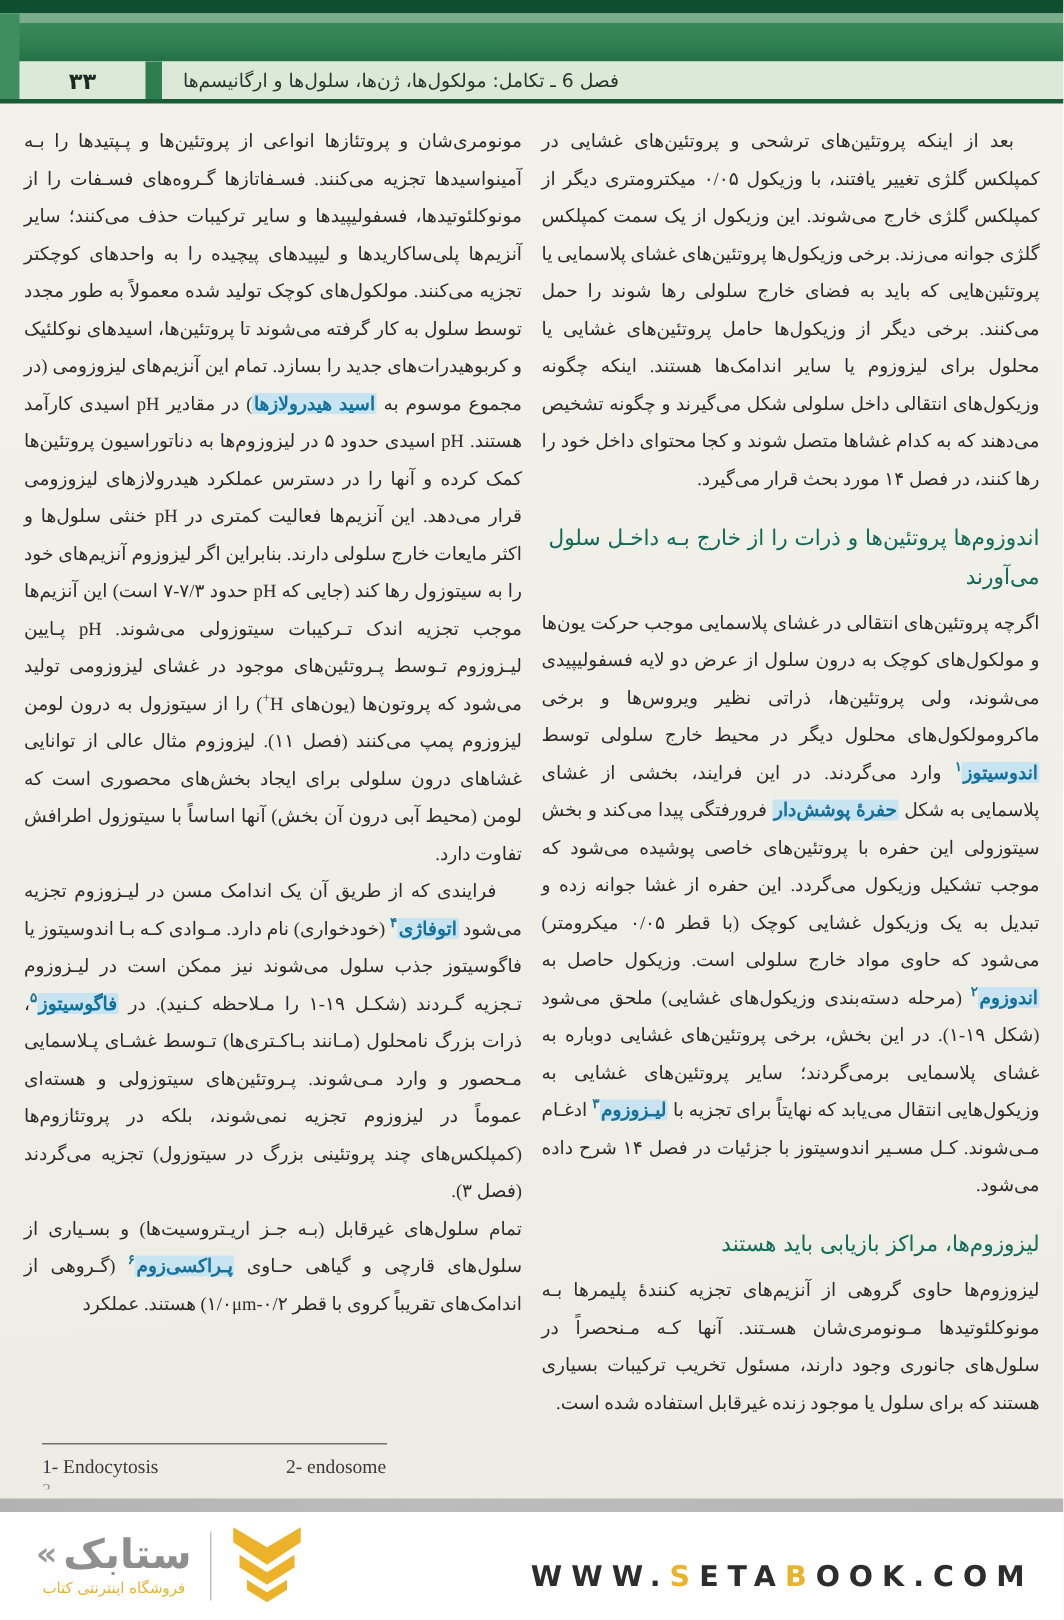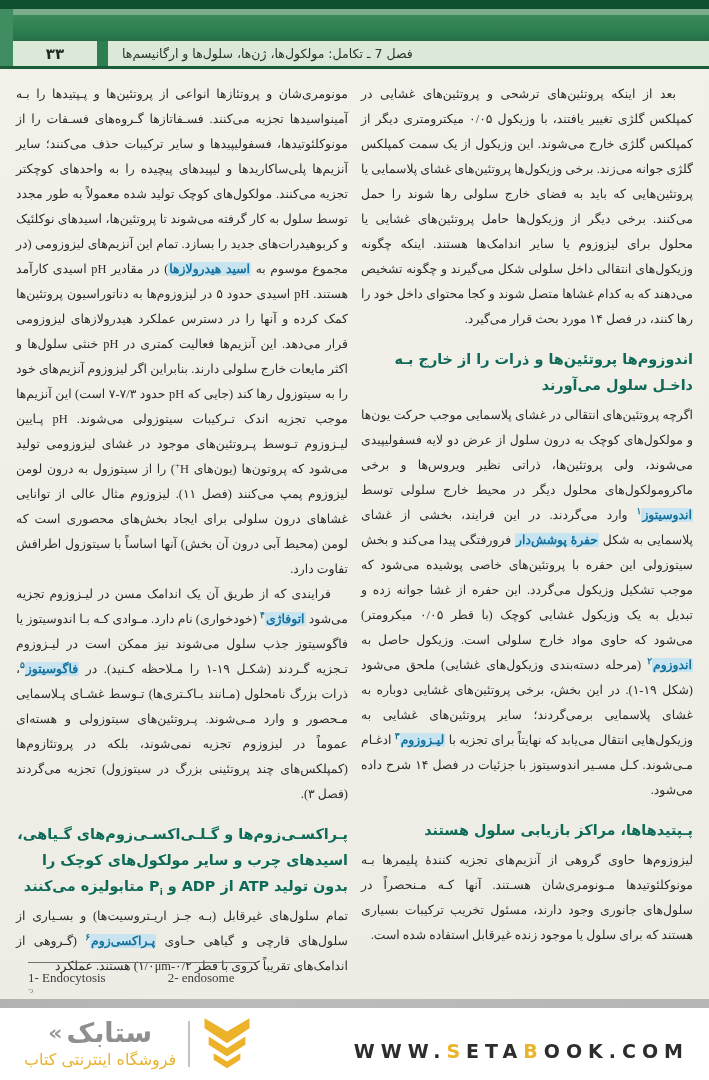--- a/index.html
+++ b/index.html
@@ -21,79 +21,78 @@
   .hdr-title { position:absolute; left:122px; top:0; height:25px; display:flex; align-items:center;
                font-size:12.5px; color:#27352b; white-space:nowrap; direction:rtl; }
   .hdr-rule { position:absolute; left:0; right:0; bottom:-3px; height:3px; background:#1a5c38; }
 
   
   .cols { position:absolute; top:72px; left:0; right:0; height:926px; padding:10px 16px 0 16px;
           display:flex; flex-direction:row; gap:13px; direction:rtl; overflow:hidden; }
   .col { width:332px; direction:rtl; text-align:justify; color:#2c2c2c; font-size:12.4px; line-height:25px; }
   .body-p { margin:0; text-align:justify;font-family:Liberation Serif, serif; }
   .body-p.indent { text-indent:17px; }
-  .col-heading { font-size:14.4px; line-height:26px; font-weight:bold; color:#0f6a58; margin:14px 0 5px 0; text-align:right; }
+  .col-heading { font-size:14.4px; line-height:26px; font-weight:normal; color:#0f6a58; margin:14px 0 5px 0; text-align:right; }
   .kw { color:#15719a; font-weight:bold; background:#c8e4f1; padding:0 1px; border-radius:1px; }
   sup { font-size:9px; line-height:0; } 
   sub { font-size:9px; line-height:0; }
   sup.kw-sup { color:#15719a; font-weight:bold; }
 
   
   .footnotes { position:absolute; top:962px; left:28px; width:330px; direction:ltr; }
   .footnote-rule { width:230px; border-top:1.2px solid #6f6f6f; margin-bottom:7px; }
-  .footnote-row { display:flex; gap:62px; font-family:"Liberation Serif", serif; font-size:13px; color:#3b3b3b; }
+  .footnote-row { display:flex; gap:85px; font-family:"Liberation Serif", serif; font-size:13px; color:#3b3b3b; }
   .footnote-cut { font-family:"Liberation Serif", serif; font-size:12px; color:#4a4a4a; height:7px; overflow:hidden; opacity:.55; }
 
   
   .scan-edge { position:absolute; top:999px; left:0; right:0; height:9px; background:linear-gradient(90deg,#b2b2b2,#bcbcbc 40%,#b5b5b5); overflow:hidden; }
   .footer { position:absolute; top:1008px; left:0; right:0; height:72px; background:#ffffff;
             display:flex; direction:ltr; align-items:center; justify-content:space-between; padding:0 20px 0 24px; }
   .brand { display:flex; direction:ltr; align-items:center; gap:12px; }
   .brand-word-wrap { display:flex; flex-direction:column; align-items:center; }
   .brand-word-row { display:flex; direction:ltr; align-items:center; gap:4px; }
   .brand-guillemet { color:#9a9a9a; font-size:22px; font-weight:bold; line-height:1; }
   .brand-word { color:#8f8f8f; font-size:27px; font-weight:bold; line-height:1.05; letter-spacing:0;text-align:center; }
-  .brand-tagline { color:#e9b32f; font-size:16px; margin-top:3px; }
+  .brand-tagline { color:#e9b32f; font-size:10px; margin-top:3px; }
   .brand-divider { width:1.5px; height:46px; background:#c2c2c2; }
   .brand-mark { width:50px; height:56px; }
   .store-block { text-align:right; direction:rtl; }
   .store-name { font-size:16.5px; font-weight:bold; color:#2d2d2d; margin-bottom:7px; }
   .store-url { direction:ltr; font-size:19px; font-weight:bold; letter-spacing:6px; color:#2d2d2d; white-space:nowrap;margin-top:14px; }
   .store-url .gold { color:#eab32c; }
 </style>
 </head>
 <body>
 
 <div class="page">
 
   <div class="hdr">
     <div class="hdr-band-dark"></div>
     <div class="hdr-band-lite"></div>
     <div class="hdr-band-mid"></div>
     <div class="hdr-strip">
       <div class="hdr-left-edge"></div>
       <div class="hdr-pagenum">٣٣</div>
       <div class="hdr-divider"></div>
-      <div class="hdr-title">فصل 7 ـ تکامل: مولکول‌ها، ژن‌ها، سلول‌ها و ارگانیسم‌ها</div>
+      <div class="hdr-title">فصل 6 ـ تکامل: مولکول‌ها، ژن‌ها، سلول‌ها و ارگانیسم‌ها</div>
       <div class="hdr-rule"></div>
     </div>
   </div>
 
   <div class="cols">
     <div class="col">
         <p class="body-p indent"><span>بعد از اینکه پروتئین‌های ترشحی و پروتئین‌های غشایی در کمپلکس گلژی تغییر یافتند، با وزیکول ۰/۰۵ میکترومتری دیگر از کمپلکس گلژی خارج می‌شوند. این وزیکول از یک سمت کمپلکس گلژی جوانه می‌زند. برخی وزیکول‌ها پروتئین‌های غشای پلاسمایی یا پروتئین‌هایی که باید به فضای خارج سلولی رها شوند را حمل می‌کنند. برخی دیگر از وزیکول‌ها حامل پروتئین‌های غشایی یا محلول برای لیزوزوم یا سایر اندامک‌ها هستند. اینکه چگونه وزیکول‌های انتقالی داخل سلولی شکل می‌گیرند و چگونه تشخیص می‌دهند که به کدام غشاها متصل شوند و کجا محتوای داخل خود را رها کنند، در فصل ۱۴ مورد بحث قرار می‌گیرد.</span></p>
         <h3 class="col-heading"><span>اندوزوم‌ها پروتئین‌ها و ذرات را از خارج بـه داخـل سلول می‌آورند</span></h3>
         <p class="body-p"><span>اگرچه پروتئین‌های انتقالی در غشای پلاسمایی موجب حرکت یون‌ها و مولکول‌های کوچک به درون سلول از عرض دو لایه فسفولیپیدی می‌شوند، ولی پروتئین‌ها، ذراتی نظیر ویروس‌ها و برخی ماکرومولکول‌های محلول دیگر در محیط خارج سلولی توسط </span><span class="kw">اندوسیتوز</span><sup class="kw-sup">۱</sup><span> وارد می‌گردند. در این فرایند، بخشی از غشای پلاسمایی به شکل </span><span class="kw">حفرهٔ پوشش‌دار</span><span> فرورفتگی پیدا می‌کند و بخش سیتوزولی این حفره با پروتئین‌های خاصی پوشیده می‌شود که موجب تشکیل وزیکول می‌گردد. این حفره از غشا جوانه زده و تبدیل به یک وزیکول غشایی کوچک (با قطر ۰/۰۵ میکرومتر) می‌شود که حاوی مواد خارج سلولی است. وزیکول حاصل به </span><span class="kw">اندوزوم</span><sup class="kw-sup">۲</sup><span> (مرحله دسته‌بندی وزیکول‌های غشایی) ملحق می‌شود (شکل ۱۹-۱). در این بخش، برخی پروتئین‌های غشایی دوباره به غشای پلاسمایی برمی‌گردند؛ سایر پروتئین‌های غشایی به وزیکول‌هایی انتقال می‌یابد که نهایتاً برای تجزیه با </span><span class="kw">لیـزوزوم</span><sup class="kw-sup">۳</sup><span> ادغـام مـی‌شوند. کـل مسـیر اندوسیتوز با جزئیات در فصل ۱۴ شرح داده می‌شود.</span></p>
-        <h3 class="col-heading"><span>پـپتیدها‌ها، مراکز بازیابی سلول هستند</span></h3>
+        <h3 class="col-heading"><span>لیزوزوم‌ها، مراکز بازیابی باید هستند</span></h3>
         <p class="body-p"><span>لیزوزوم‌ها حاوی گروهی از آنزیم‌های تجزیه کنندهٔ پلیمرها بـه مونوکلئوتیدها مـونومری‌شان هسـتند. آنها کـه مـنحصراً در سلول‌های جانوری وجود دارند، مسئول تخریب ترکیبات بسیاری هستند که برای سلول یا موجود زنده غیرقابل استفاده شده است.</span></p>
       </div>
     <div class="col">
         <p class="body-p"><span>مونومری‌شان و پروتئازها انواعی از پروتئین‌ها و پـپتیدها را بـه آمینواسیدها تجزیه می‌کنند. فسـفاتازها گـروه‌های فسـفات را از مونوکلئوتیدها، فسفولیپیدها و سایر ترکیبات حذف می‌کنند؛ سایر آنزیم‌ها پلی‌ساکاریدها و لیپیدهای پیچیده را به واحدهای کوچکتر تجزیه می‌کنند. مولکول‌های کوچک تولید شده معمولاً به طور مجدد توسط سلول به کار گرفته می‌شوند تا پروتئین‌ها، اسیدهای نوکلئیک و کربوهیدرات‌های جدید را بسازد. تمام این آنزیم‌های لیزوزومی (در مجموع موسوم به </span><span class="kw">اسید هیدرولازها</span><span>) در مقادیر pH اسیدی کارآمد هستند. pH اسیدی حدود ۵ در لیزوزوم‌ها به دناتوراسیون پروتئین‌ها کمک کرده و آنها را در دسترس عملکرد هیدرولازهای لیزوزومی قرار می‌دهد. این آنزیم‌ها فعالیت کمتری در pH خنثی سلول‌ها و اکثر مایعات خارج سلولی دارند. بنابراین اگر لیزوزوم آنزیم‌های خود را به سیتوزول رها کند (جایی که pH حدود ۷/۳-۷ است) این آنزیم‌ها موجب تجزیه اندک تـرکیبات سیتوزولی می‌شوند. pH پـایین لیـزوزوم تـوسط پـروتئین‌های موجود در غشای لیزوزومی تولید می‌شود که پروتون‌ها (یون‌های </span><span>H</span><sup>+</sup><span>) را از سیتوزول به درون لومن لیزوزوم پمپ می‌کنند (فصل ۱۱). لیزوزوم مثال عالی از توانایی غشاهای درون سلولی برای ایجاد بخش‌های محصوری است که لومن (محیط آبی درون آن بخش) آنها اساساً با سیتوزول اطرافش تفاوت دارد.</span></p>
         <p class="body-p indent"><span>فرایندی که از طریق آن یک اندامک مسن در لیـزوزوم تجزیه می‌شود </span><span class="kw">اتوفاژی</span><sup class="kw-sup">۴</sup><span> (خودخواری) نام دارد. مـوادی کـه بـا اندوسیتوز یا فاگوسیتوز جذب سلول می‌شوند نیز ممکن است در لیـزوزوم تـجزیه گـردند (شکـل ۱۹-۱ را مـلاحظه کـنید). در </span><span class="kw">فاگوسیتوز</span><sup class="kw-sup">۵</sup><span>، ذرات بزرگ نامحلول (مـانند بـاکـتری‌ها) تـوسط غشـای پـلاسمایی مـحصور و وارد مـی‌شوند. پـروتئین‌های سیتوزولی و هسته‌ای عموماً در لیزوزوم تجزیه نمی‌شوند، بلکه در پروتئازوم‌ها (کمپلکس‌های چند پروتئینی بزرگ در سیتوزول) تجزیه می‌گردند (فصل ۳).</span></p>
-        <h3 class="col-heading"><span>پـراکسـی‌زوم‌ها و گـلـی‌اکسـی‌زوم‌های گـیاهی، اسیدهای چرب و سایر مولکول‌های کوچک را بدون تولید ATP از ADP و </span><span>P</span><sub>i</sub><span> متابولیزه می‌کنند</span></h3>
         <p class="body-p"><span>تمام سلول‌های غیرقابل (بـه جـز اریـتروسیت‌ها) و بسـیاری از سلول‌های قارچی و گیاهی حـاوی </span><span class="kw">پـراکسی‌زوم</span><sup class="kw-sup">۶</sup><span> (گـروهی از اندامک‌های تقریباً کروی با قطر ۰/۲-۱/۰μm) هستند. عملکرد</span></p>
       </div>
   </div>
 
   <div class="footnotes">
     <div class="footnote-rule"></div>
     <div class="footnote-row">
         <span>1- Endocytosis</span>
         <span>2- endosome</span>
       </div>

